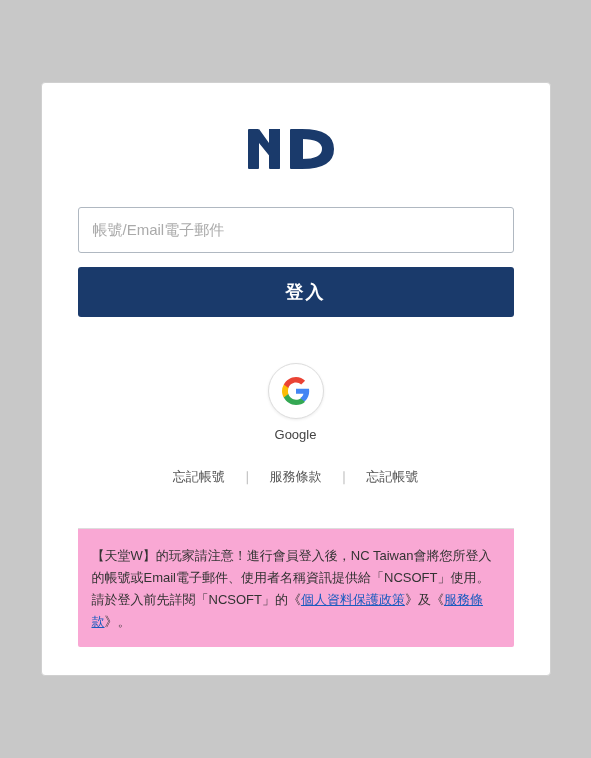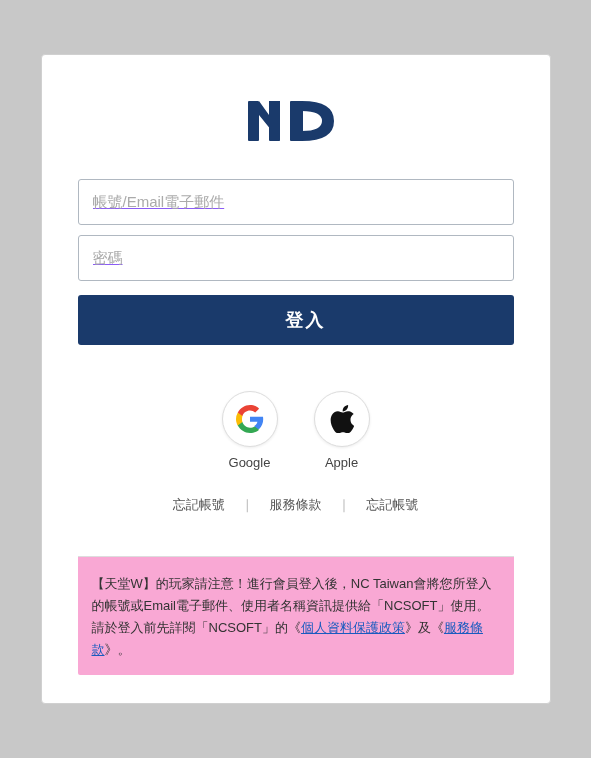--- a/index.html
+++ b/index.html
@@ -35,25 +35,24 @@
       gap: 10px;
       margin-bottom: 18px;
     }
     .form-input {
       width: 100%;
       height: 46px;
       border: 1px solid #b0b8c1;
       border-radius: 3px;
       padding: 0 14px;
       font-size: 15px;
-      color: #8b5cf6;
+      color: #0f172a;
       background: #fff;
       outline: none;
       font-family: "Microsoft JhengHei", "PingFang TC", sans-serif;
-      text-decoration: underline;
     }
     .form-input::placeholder {
       color: #aaa;
     }
     .login-btn {
       width: 100%;
       height: 50px;
       background: #1a3a6b;
       color: #fff;
       border: none;
@@ -159,48 +158,38 @@
       <polygon points="13,6 13,20 34,46 34,46 34,6 23,6 23,20 13,6" fill="#1a3a6b"></polygon>
       <rect x="23" y="6" width="11" height="40" rx="1" fill="#1a3a6b"></rect>
 
       <path d="M56,6 Q88,6 88,26 Q88,46 56,46 L56,36 Q76,36 76,26 Q76,16 56,16 Z" fill="#1a3a6b"></path>
       <rect x="44" y="6" width="13" height="40" rx="1" fill="#1a3a6b"></rect>
     </svg>
   </div>
 
   <div class="form-section">
     <input class="form-input" type="text" placeholder="帳號/Email電子郵件" style="">
-    <input class="form-input" type="password" placeholder="密碼" style="">
     <button class="login-btn">登入</button>
   </div>
 
   <div class="social-section">
 
     <div class="social-item">
       <div class="social-circle">
         <svg class="g-icon" viewBox="0 0 28 28">
           <path d="M27.2 14.3c0-.9-.1-1.8-.2-2.6H14v5h7.4c-.3 1.7-1.3 3.1-2.8 4v3.3h4.5c2.7-2.4 4.1-6 4.1-9.7z" fill="#4285F4"></path>
           <path d="M14 28c3.7 0 6.8-1.2 9.1-3.3l-4.5-3.3c-1.2.8-2.8 1.3-4.6 1.3-3.5 0-6.5-2.4-7.6-5.6H1.8v3.4C4.1 24.8 8.7 28 14 28z" fill="#34A853"></path>
           <path d="M6.4 17.1A8.3 8.3 0 0 1 6 14c0-1.1.2-2.1.4-3.1V7.5H1.8A14 14 0 0 0 0 14c0 2.3.5 4.4 1.8 6.5l4.6-3.4z" fill="#FBBC05"></path>
           <path d="M14 5.6c2 0 3.8.7 5.2 2l3.9-3.9C20.8 1.4 17.7 0 14 0 8.7 0 4.1 3.2 1.8 7.5l4.6 3.4C7.5 7.9 10.5 5.6 14 5.6z" fill="#EA4335"></path>
         </svg>
       </div>
       <span class="social-label">Google</span>
     </div>
 
 
-    <div class="social-item">
-      <div class="social-circle">
-        <svg class="apple-icon" viewBox="0 0 24 28">
-          <path d="M20.5 14.8c0-3.8 3.1-5.6 3.2-5.7-1.7-2.5-4.4-2.9-5.4-2.9-2.3-.2-4.5 1.4-5.6 1.4-1.2 0-2.9-1.3-4.8-1.3-2.5 0-4.8 1.5-6 3.7-2.6 4.5-.7 11.1 1.8 14.7 1.2 1.8 2.7 3.7 4.6 3.7 1.8-.1 2.5-1.2 4.7-1.2 2.2 0 2.8 1.2 4.7 1.1 2-.1 3.3-1.8 4.5-3.5 1.4-2 2-4 2-4.1-.1 0-3.7-1.4-3.7-5.9z" fill="#111"></path>
-          <path d="M16.7 4.5c1-1.2 1.6-2.9 1.4-4.5-1.4.1-3 .9-4 2.1-.9 1-1.6 2.7-1.4 4.3 1.5.1 3.1-.8 4-1.9z" fill="#111"></path>
-        </svg>
-      </div>
-      <span class="social-label">Apple</span>
-    </div>
 
   </div>
 
   <div class="links-section">
     <a class="link-item" href="#">忘記帳號</a>
     <span class="link-divider">｜</span>
     <a class="link-item" href="#">服務條款</a>
     <span class="link-divider">｜</span>
     <a class="link-item" href="#">忘記帳號</a>
   </div>

